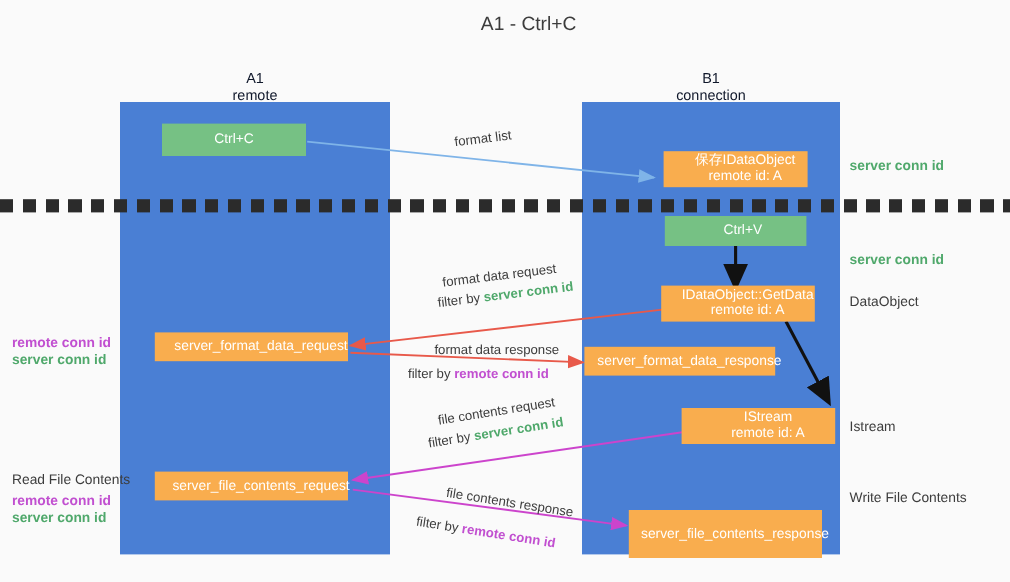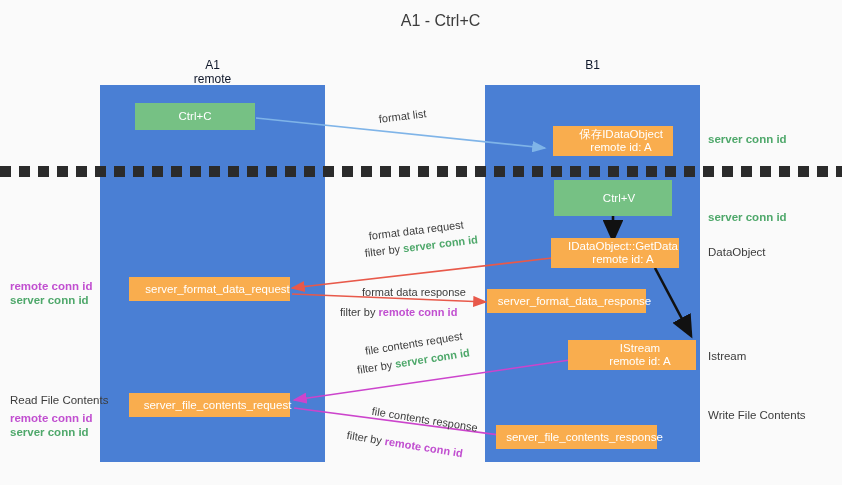--- a/index.html
+++ b/index.html
@@ -32,20 +32,21 @@
   <div class="title">
     <div>A1 - Ctrl+C</div>
   </div>
 
   <div class="colhdr" style="left:120px;top:58px;width:185px;">
     <div>A1</div>
     <div>remote</div>
   </div>
   <div class="colhdr" style="left:500px;top:58px;width:185px;">
     <div>B1</div>
+    <div>connection</div>
   </div>
 
   <div class="col" id="colA"></div>
   <div class="col" id="colB"></div>
 
   <svg class="overlay" viewBox="0 0 842 485">
     <defs>
       <marker id="ah-blue" markerWidth="9" markerHeight="7" refX="8" refY="3.5" orient="auto">
         <polygon points="0 0, 9 3.5, 0 7" fill="#7fb4e8"></polygon>
       </marker>
@@ -73,21 +74,21 @@
 
   <div class="box green" style="left:135px;top:103px;width:120px;height:27px;">
     <div>Ctrl+C</div>
   </div>
 
   <div class="box orange" style="left:553px;top:126px;width:120px;height:30px;">
     <div>保存IDataObject</div>
     <div>remote id: A</div>
   </div>
 
-  <div class="box green" style="left:554px;top:180px;width:118px;height:36px;padding-left:16px;">
+  <div class="box green" style="left:554px;top:180px;width:118px;height:25px;padding-left:16px;">
     <div>Ctrl+V</div>
   </div>
 
   <div class="box orange" style="left:551px;top:238px;width:128px;height:30px;">
     <div>IDataObject::GetData</div>
     <div>remote id: A</div>
   </div>
 
   <div class="box orange" style="left:129px;top:277px;width:161px;height:24px;">
     <div>server_format_data_request</div>
@@ -99,21 +100,21 @@
 
   <div class="box orange" style="left:568px;top:340px;width:128px;height:30px;">
     <div>IStream</div>
     <div>remote id: A</div>
   </div>
 
   <div class="box orange" style="left:129px;top:393px;width:161px;height:24px;">
     <div>server_file_contents_request</div>
   </div>
 
-  <div class="box orange" style="left:496px;top:425px;width:161px;height:24px;">
+  <div class="box orange" style="left:524px;top:425px;width:161px;height:40px;">
     <div>server_file_contents_response</div>
   </div>
 
   <div class="sidelbl green-t" style="left:708px;top:132px;">server conn id</div>
   <div class="sidelbl green-t" style="left:708px;top:210px;">server conn id</div>
   <div class="sidelbl" style="left:708px;top:245px;">DataObject</div>
   <div class="sidelbl" style="left:708px;top:349px;">Istream</div>
   <div class="sidelbl" style="left:708px;top:408px;text-align:right;">Write File Contents</div>
 
   <div class="sidelbl purple-t" style="left:10px;top:279px;">remote conn id</div>

